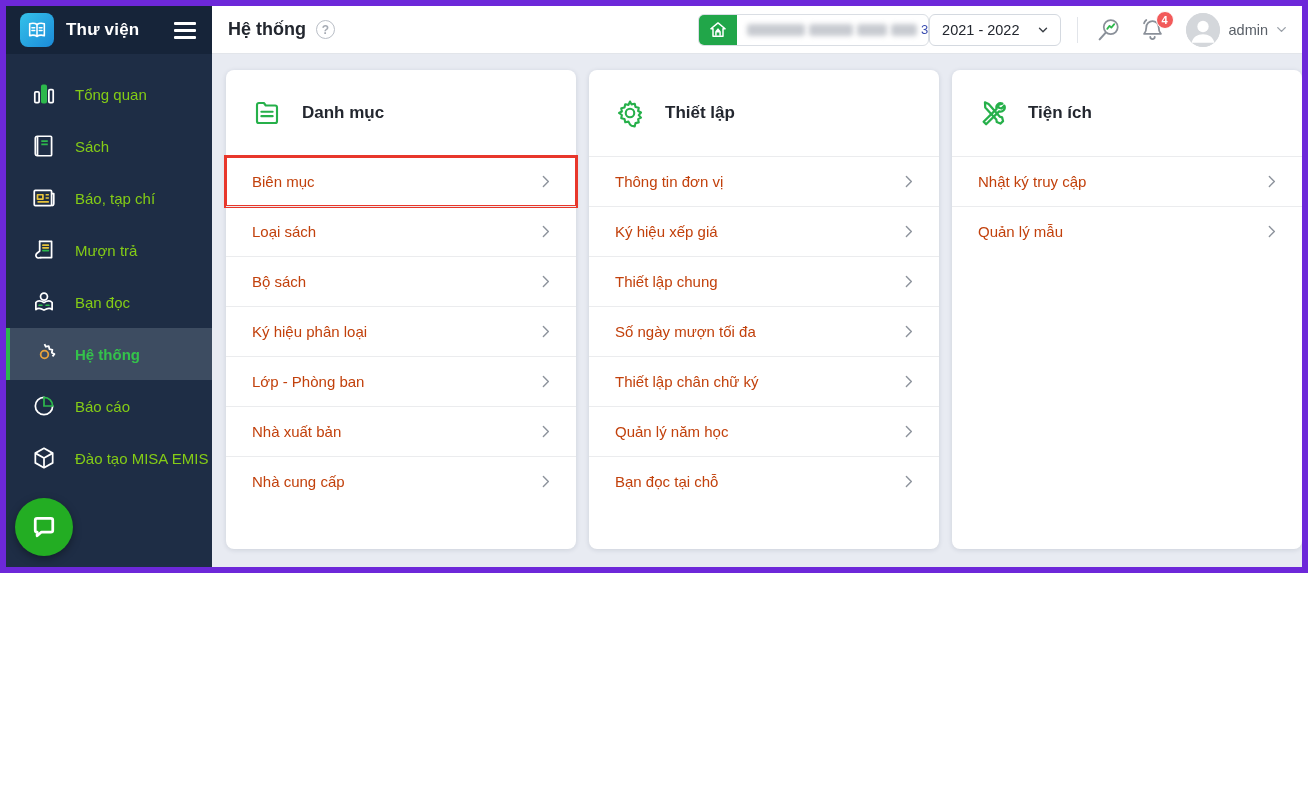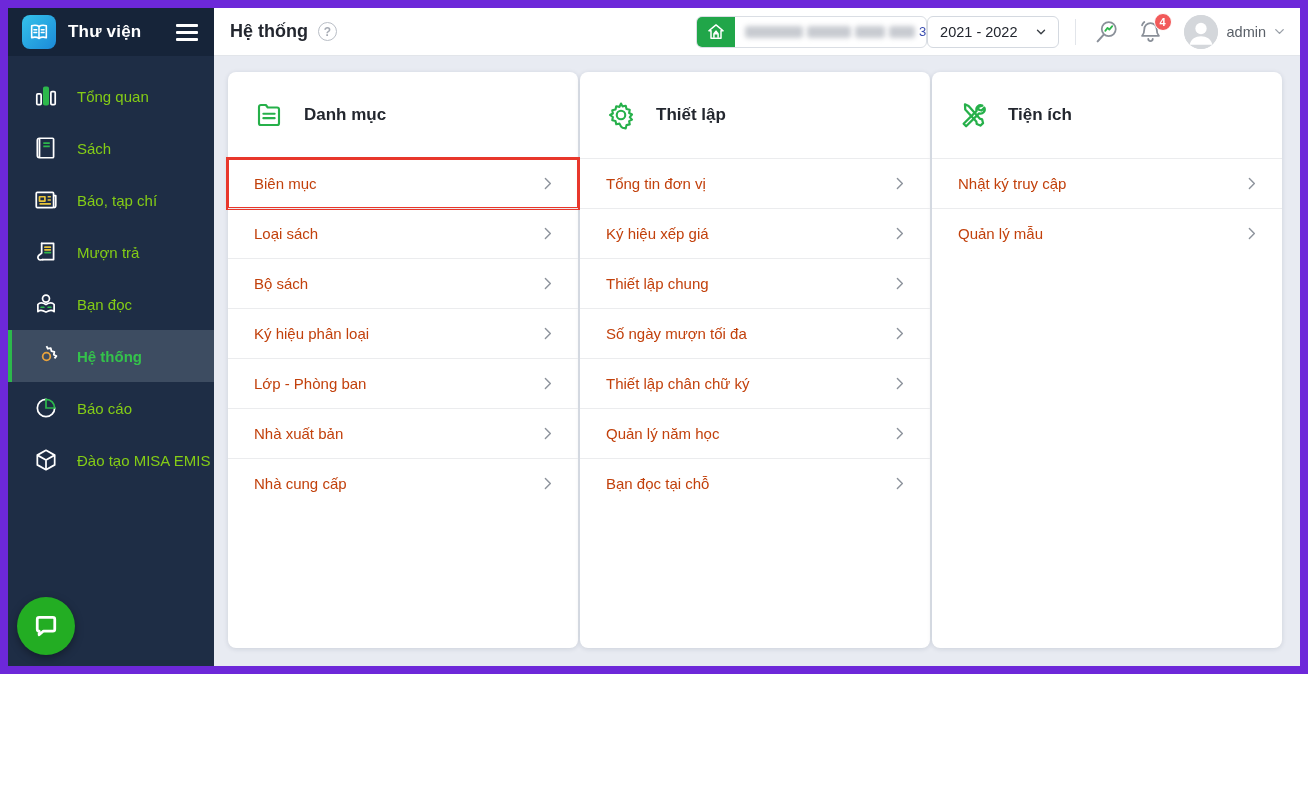--- a/index.html
+++ b/index.html
@@ -1,17 +1,17 @@
 <!DOCTYPE html>
 <html lang="vi"><head>
 <meta charset="utf-8">
 <style>
   * { margin:0; padding:0; box-sizing:border-box; }
   html,body { width:1308px; height:798px; font-family:"Liberation Sans","DejaVu Sans",sans-serif; }
-  .page { width:1308px; height:674px; border:8px solid #6d28d9; display:flex; background:#e8ebf2; overflow:hidden; }
+  .page { width:1308px; height:573px; border:6px solid #6d28d9; display:flex; background:#e8ebf2; overflow:hidden; }
 
   
   .sidebar { width:206px; flex:none; background:#1e2d45; position:relative; display:flex; flex-direction:column; }
   .logo-row { height:48px; flex:none; background:#162439; display:flex; align-items:center; padding:0 16px 0 14px; gap:12px; }
   .logo-badge { width:34px; height:34px; border-radius:8px; background:linear-gradient(135deg,#35c2ea 0%,#1b8ad8 100%); display:flex; align-items:center; justify-content:center; flex:none; }
   .app-title { color:#fff; font-size:17px; font-weight:bold; letter-spacing:.2px; }
   .hamburger { margin-left:auto; display:flex; flex-direction:column; gap:4px; cursor:pointer; }
   .hamburger span { display:block; width:22px; height:3px; background:#fff; border-radius:1px; }
   .nav { padding-top:14px; }
   .nav-item { height:52px; display:flex; align-items:center; gap:16px; padding-left:19px; color:#84cc16; font-size:15px; cursor:pointer; border-left:4px solid transparent; }
@@ -34,21 +34,21 @@
   .year-box { height:32px; min-width:124px; border:1px solid #d4d9e0; border-radius:6px; display:flex; align-items:center; justify-content:space-between; padding:0 10px 0 12px; font-size:14.5px; color:#23272f; cursor:pointer; gap:10px; }
   .v-divider { width:1px; height:26px; background:#e2e5ea; margin:0 14px 0 16px; }
   .icon-btn { width:34px; height:34px; display:flex; align-items:center; justify-content:center; cursor:pointer; position:relative; }
   .bell-wrap { margin-left:10px; }
   .badge { position:absolute; top:-2px; right:-4px; min-width:18px; height:18px; border-radius:50%; background:#f25a5a; color:#fff; font-size:11px; font-weight:bold; display:flex; align-items:center; justify-content:center; border:1px solid #fff; }
   .avatar { width:34px; height:34px; border-radius:50%; background:#d4d7db; overflow:hidden; display:flex; align-items:center; justify-content:center; margin-left:16px; flex:none; cursor:pointer; }
   .user-name { margin-left:9px; font-size:14.5px; color:#5a6068; cursor:pointer; }
   .caret { margin-left:6px; cursor:pointer; display:flex; }
 
   
-  .content { flex:1; padding:16px 4px 18px 14px; display:flex; gap:2px;text-align:right; }
+  .content { flex:1; padding:16px 4px 18px 14px; display:flex; gap:13px;text-align:right; }
   .card { width:350px; flex:none; background:#fff; border-radius:8px; box-shadow:0 1px 5px rgba(23,39,64,.13); overflow:visible; }
   .card-head { height:86px; display:flex; align-items:center; gap:20px; padding:0 26px; }
   .card-title { font-size:17px; font-weight:bold; color:#23272f; }
   .card-icon { width:30px; height:30px; flex:none; display:flex; align-items:center; justify-content:center; }
   .row { position:relative; height:50px; display:flex; align-items:center; justify-content:space-between; padding:0 22px 0 26px; font-size:15px; color:#c2410c; border-top:1px solid #ebecee; cursor:pointer; }
   .row .chev { display:flex; }
   .row.highlighted::after { content:""; position:absolute; left:-2px; right:-2px; top:-2px; bottom:-2px; border:3px solid #e8372b; pointer-events:none; }
 </style>
 </head>
 <body>
@@ -306,21 +306,21 @@
         <div class="card-head">
           <span class="card-icon">
             <svg width="30" height="30" viewBox="0 0 24 24" fill="none" stroke="#26b04a" stroke-width="1.7" stroke-linejoin="round">
               <path d="M12 2.8l1.2 2.3 2.6-.5 .6 2.6 2.6 .6-.5 2.6 2.3 1.2-1.8 2.1 1.8 2-2.3 1.2 .5 2.6-2.6 .6-.6 2.6-2.6-.5L12 21.2l-1.2-2.3-2.6 .5-.6-2.6-2.6-.6 .5-2.6L3.2 12l2.3-1.2-.5-2.6 2.6-.6 .6-2.6 2.6 .5z"></path>
               <circle cx="12" cy="12" r="3.4"></circle>
             </svg>
           </span>
           <span class="card-title">Thiết lập</span>
         </div>
         <div class="row">
-          <span>Tổng tin đơn vị</span>
+          <span>Thông tin đơn vị</span>
           <span class="chev">
               <svg width="17" height="17" viewBox="0 0 24 24" fill="none" stroke="#8d939c" stroke-width="2" stroke-linecap="round" stroke-linejoin="round">
                 <polyline points="9 5 16 12 9 19"></polyline>
               </svg>
             </span>
         </div>
         <div class="row">
           <span>Ký hiệu xếp giá</span>
           <span class="chev">
               <svg width="17" height="17" viewBox="0 0 24 24" fill="none" stroke="#8d939c" stroke-width="2" stroke-linecap="round" stroke-linejoin="round">

